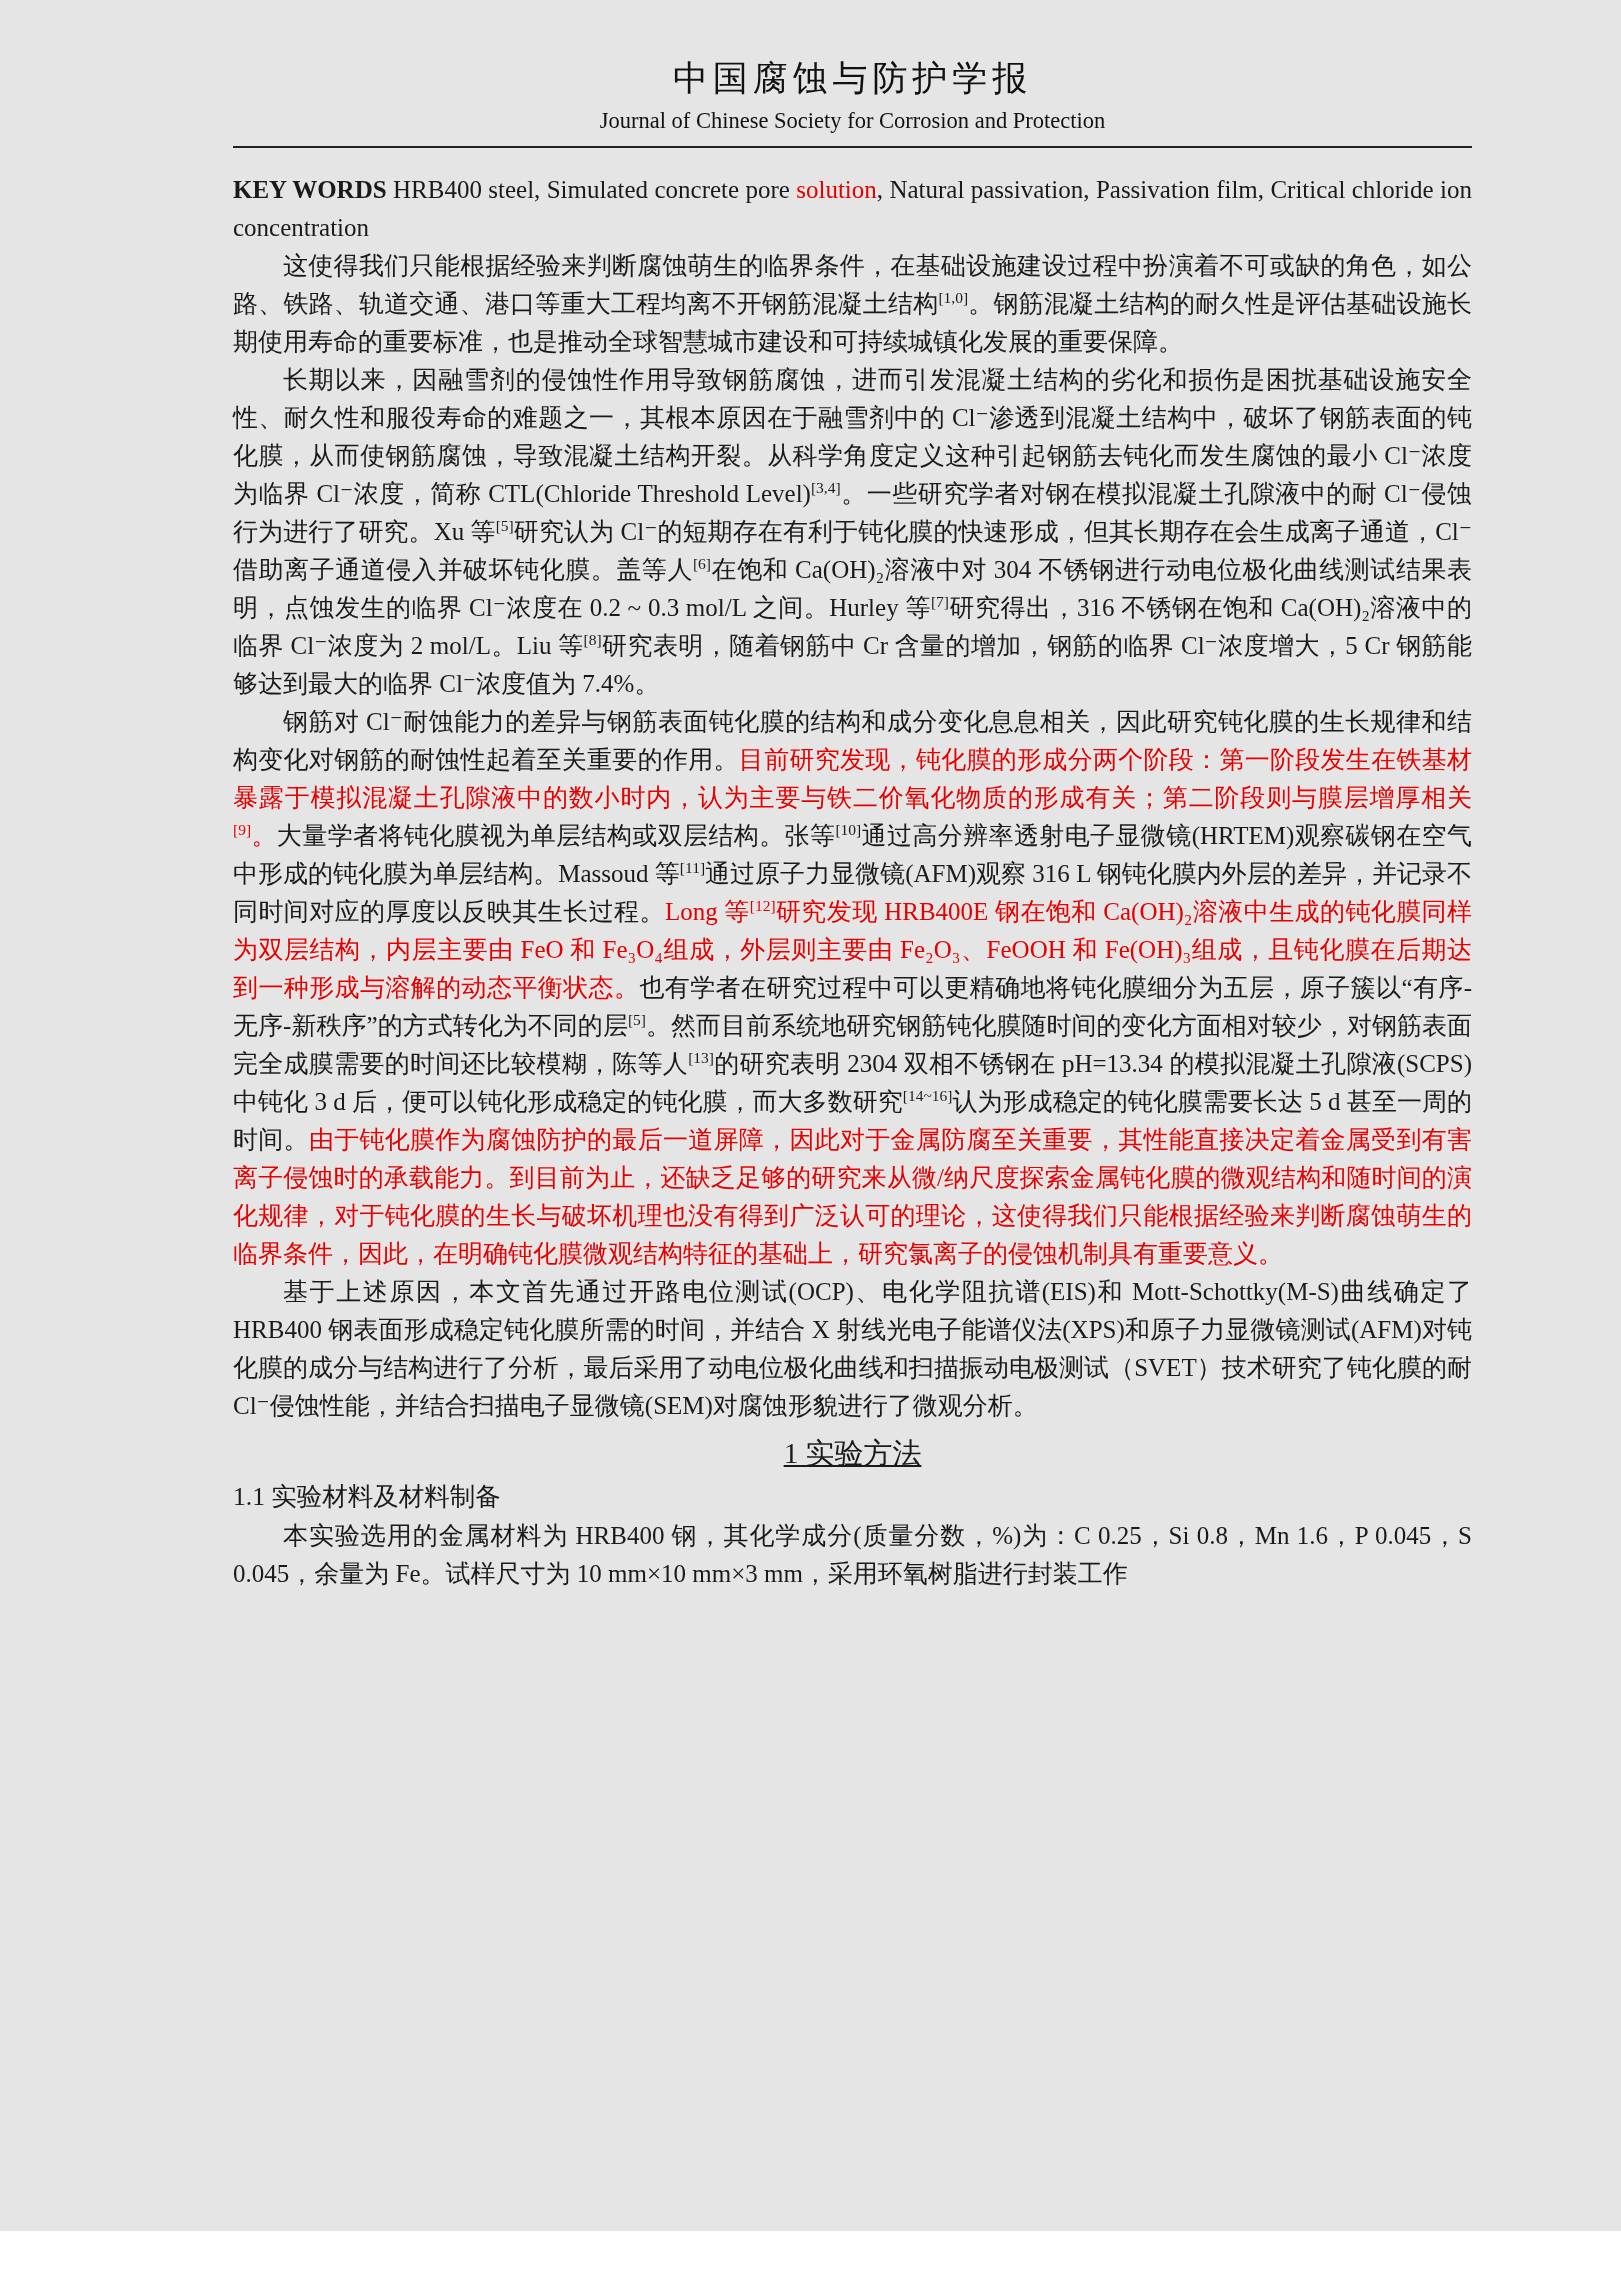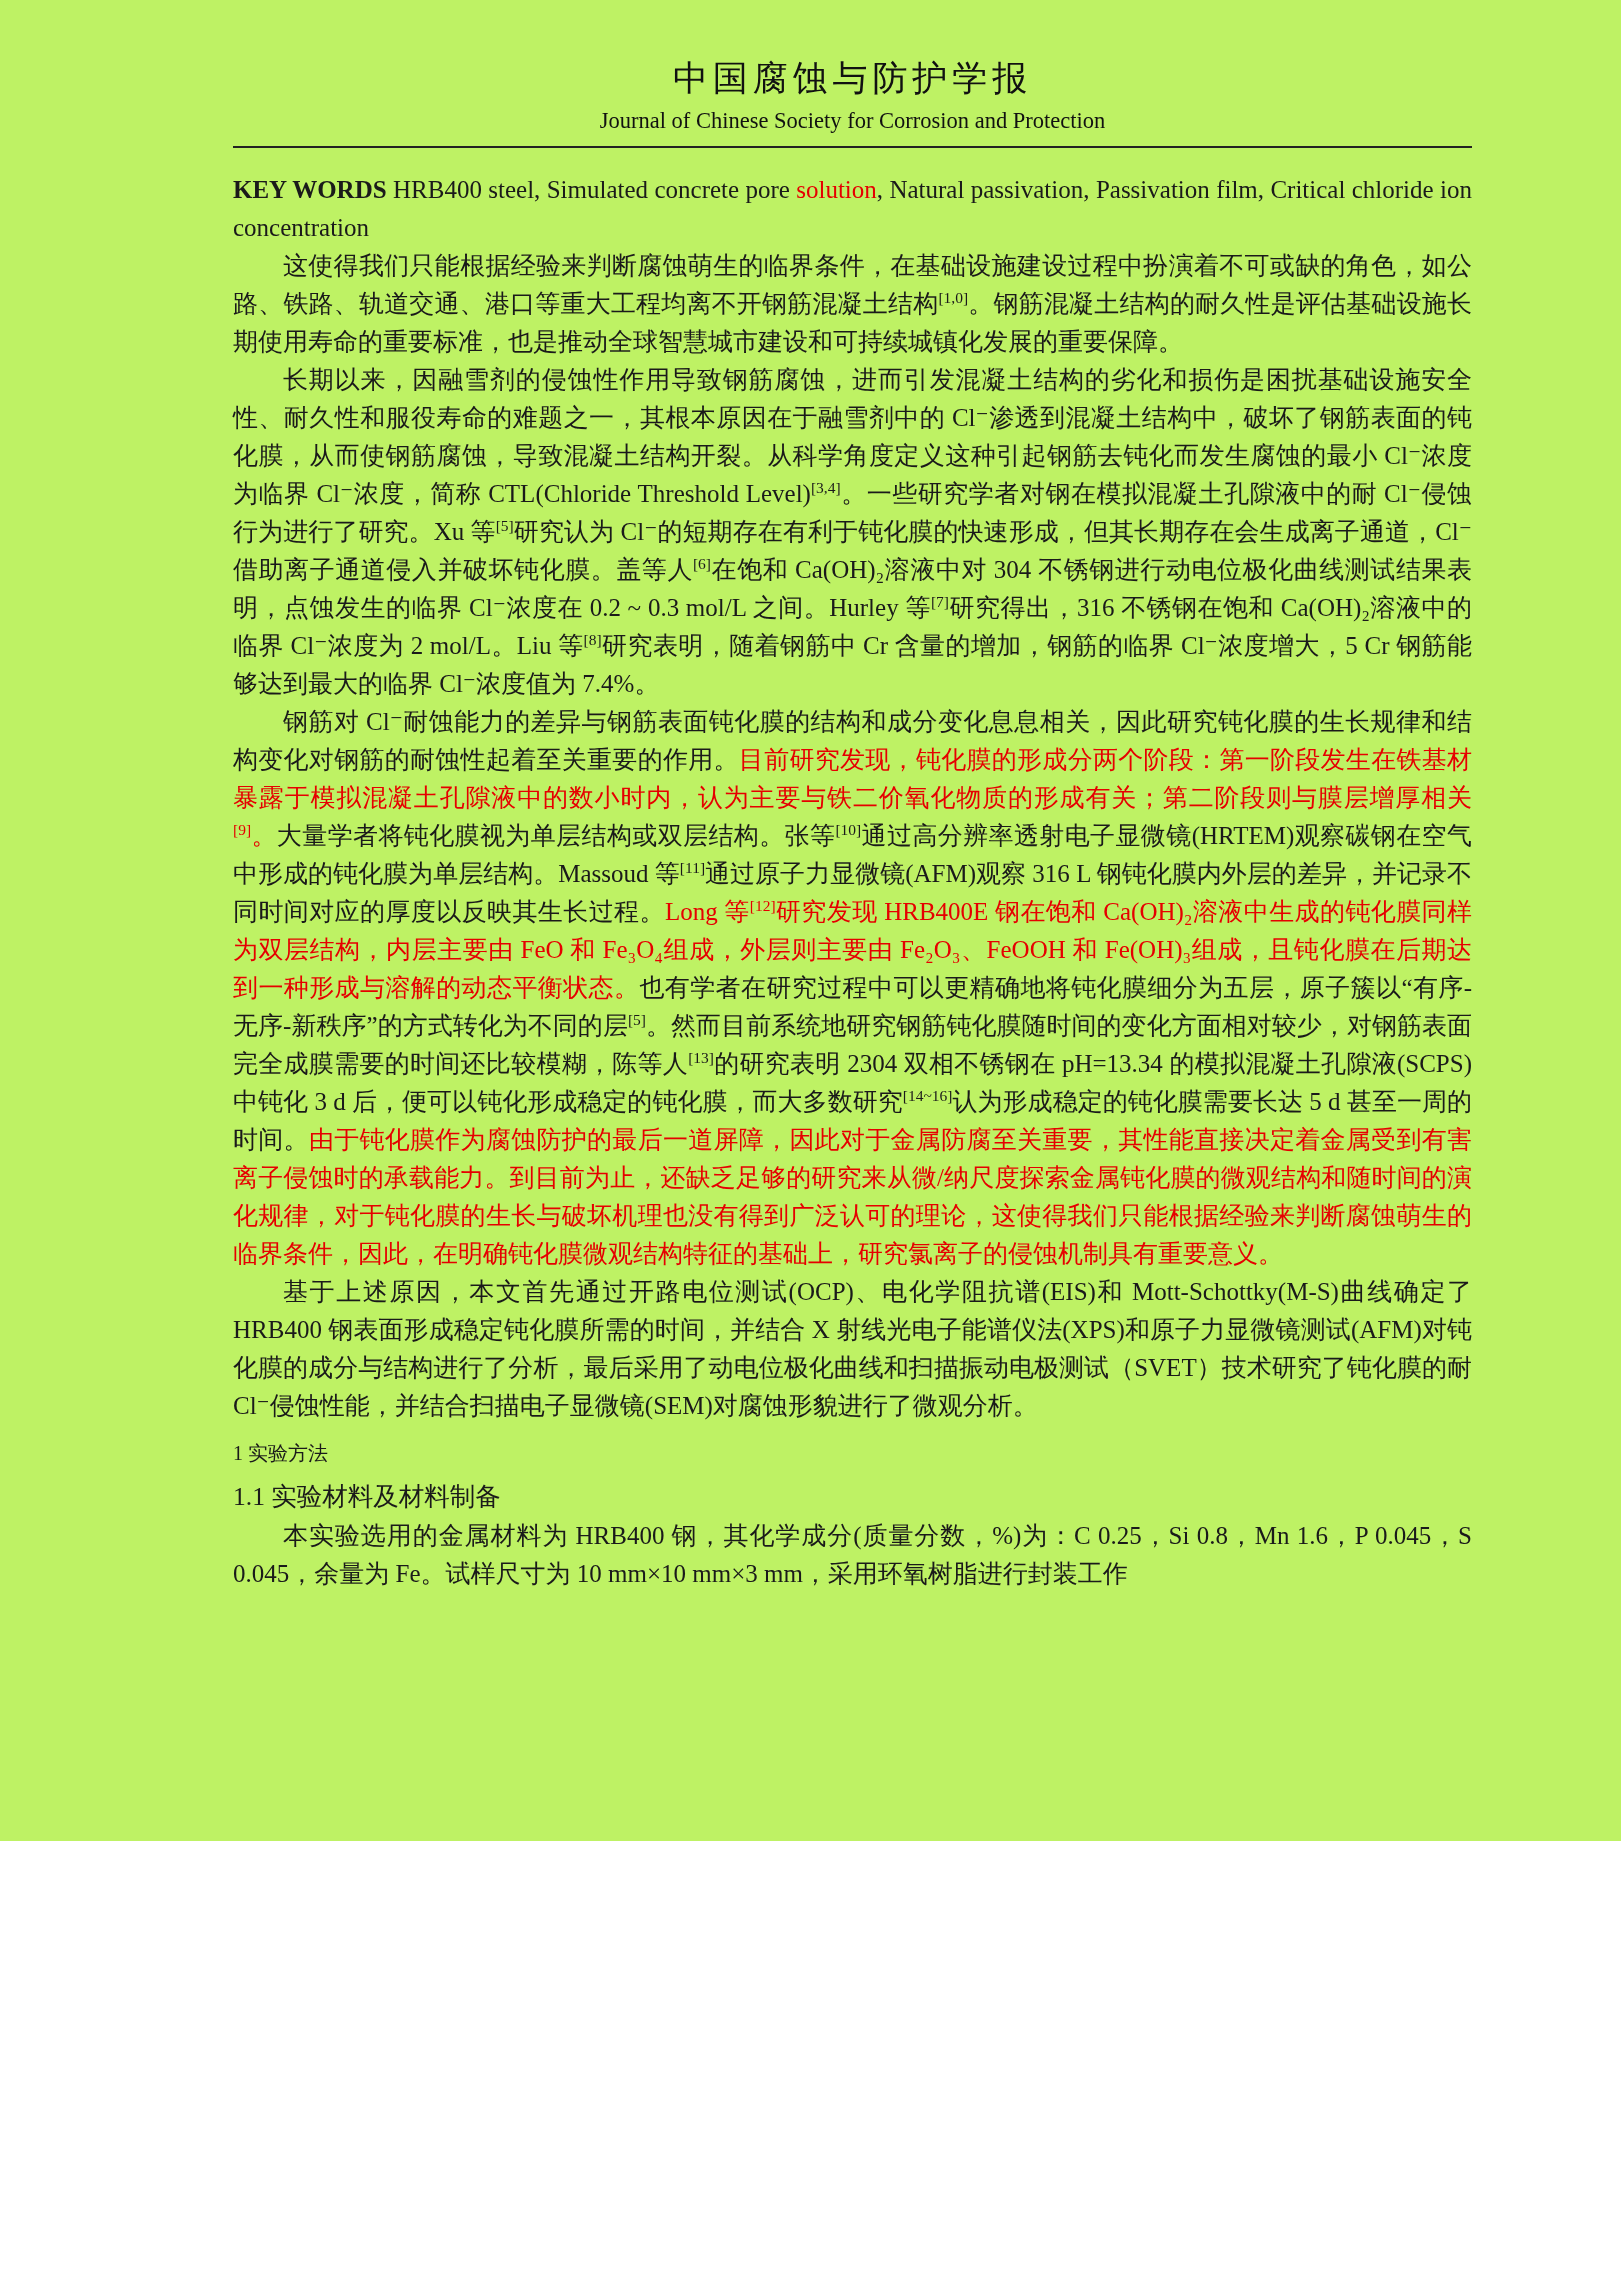--- a/index.html
+++ b/index.html
@@ -6,23 +6,23 @@
   body {
     width: 1621px;
     height: 2293px;
     background: #ffffff;
     color: var(--text, #1a1a1a);
     font-family: "Liberation Serif", "DejaVu Serif", serif;
   }
   .page {
     box-sizing: border-box;
     width: 1621px;
-    height: 1841px;
+    height: 2231px;
     padding: 55px 149px 0 233px;
-    background: #bef264;
+    background: #e5e5e5;
   }
   header { text-align: center; }
   .title-cn {
     font-size: 35px;
     letter-spacing: 4.9px;
     font-weight: 400;
     color: #111;
   }
   .title-en {
     font-size: 22.5px;
@@ -38,24 +38,25 @@
   p, h2, h3 {
     margin: 0;
     font-weight: 400;
     font-size: 25px;
     line-height: 38px;
     text-align: justify;
     word-break: break-word;
   }
   p.indent { text-indent: 2em; }
   h2.h1 {
-    font-size: 20px;
+    font-size: 29px;
     line-height: 45px;
     margin-top: 5.9px;
-    text-align: left;
+    text-align: center;
+    text-decoration: underline;
   }
   h3.h2 {
     font-size: 25.5px;
     line-height: 41px;
     text-align: left;
   }
   .red { color: var(--red, #e60000); }
   .bold { font-weight: 700; margin-top: 44px; }
   sup {
     font-size: 0.62em;

